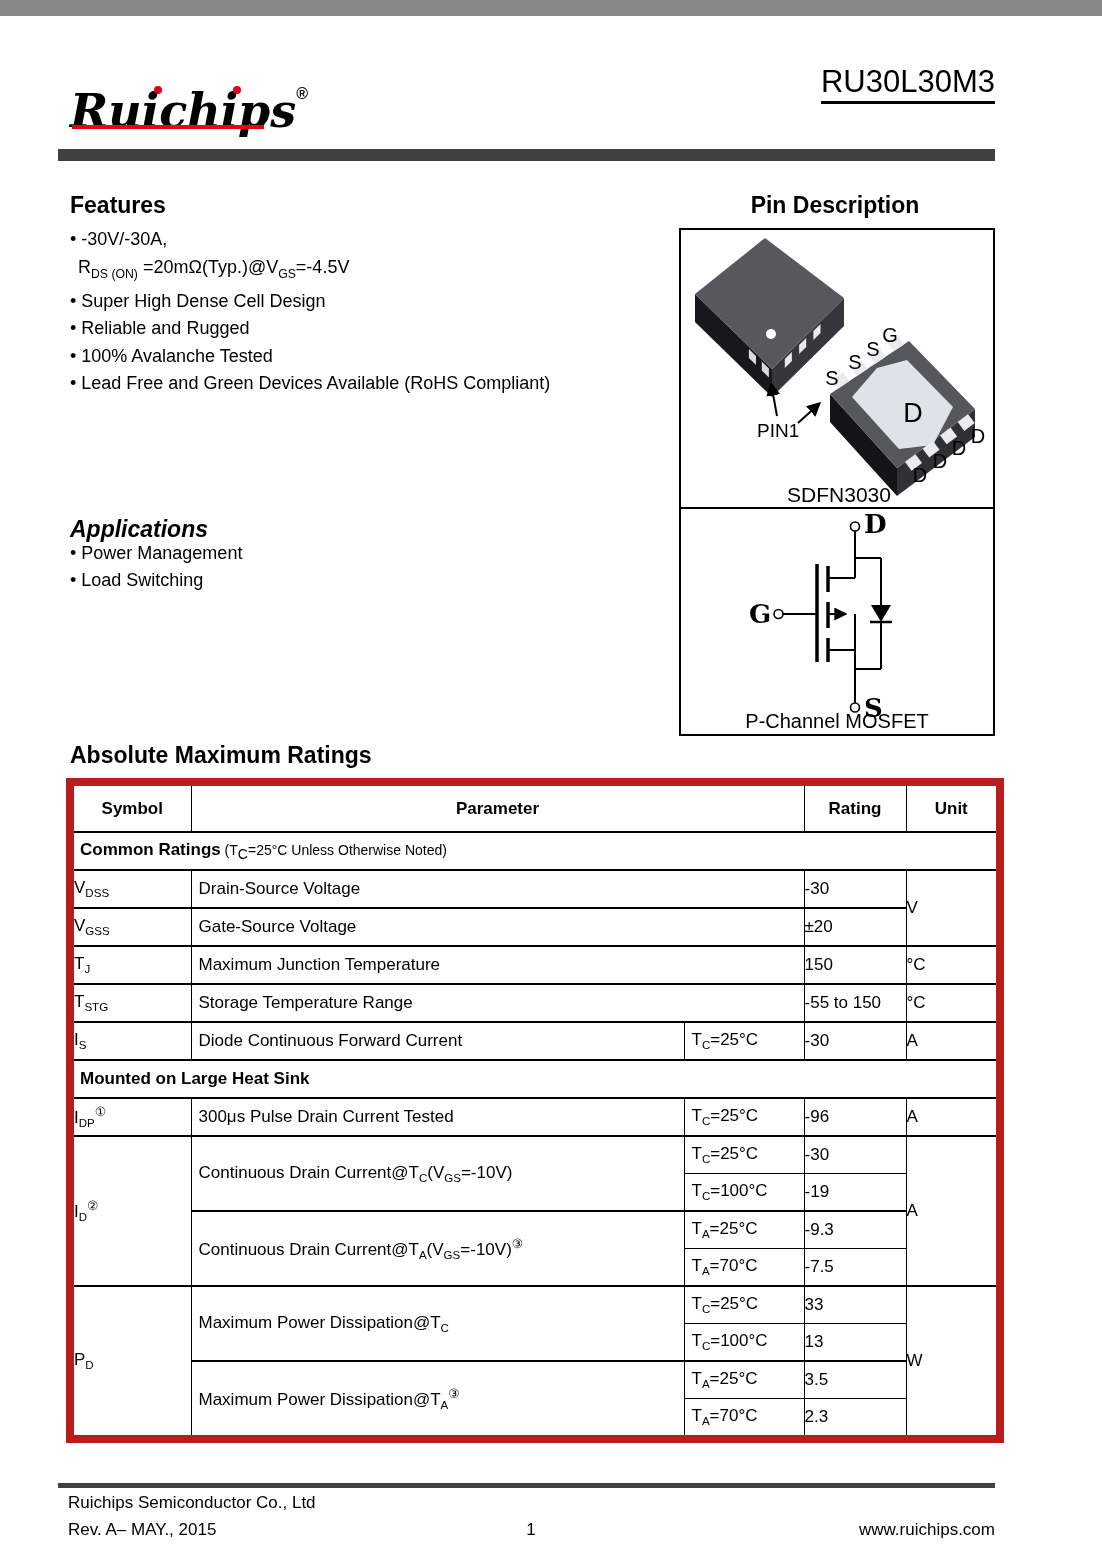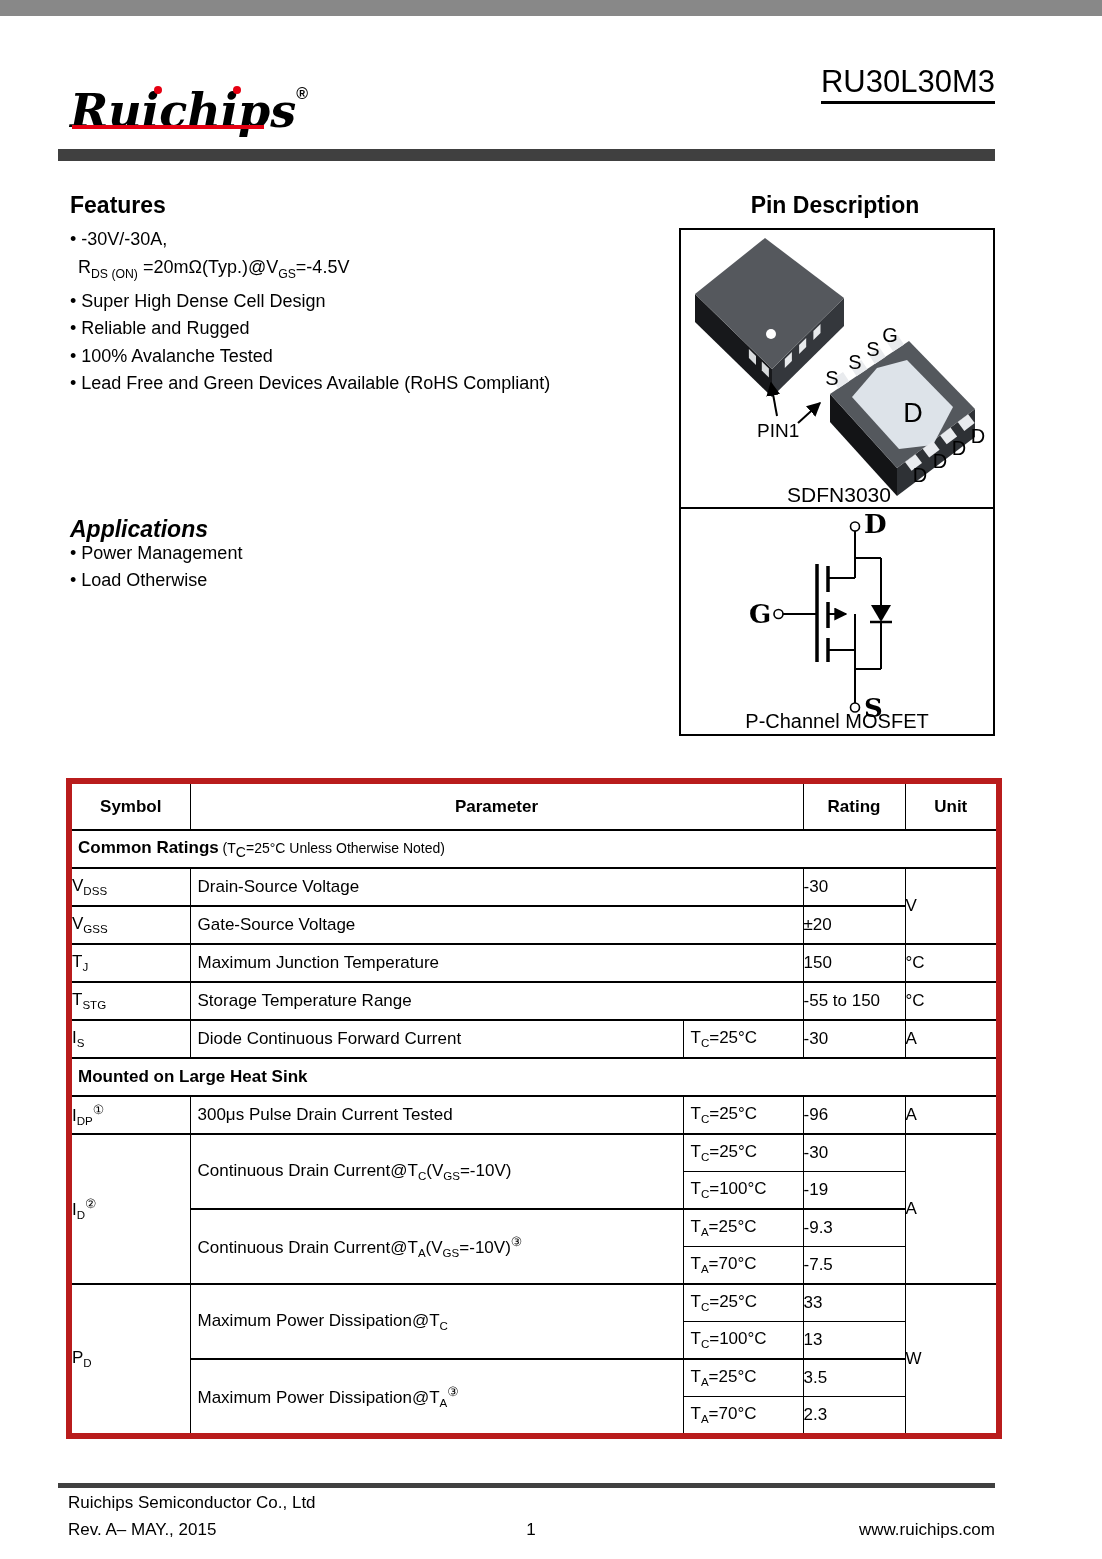--- a/index.html
+++ b/index.html
@@ -30,21 +30,21 @@
   .b{font-weight:bold;}
   .sm{font-size:14px;}
 
   
   .pinbox{left:679px;top:212px;width:312px;border:2px solid #000;}
   .pbx1{width:312px;height:277px;border-bottom:2px solid #000;}
   .pbx2{width:312px;height:225px;}
 
   
   table.amr{position:absolute;left:66px;top:762px;width:930px;border-collapse:collapse;
-            border:6px solid #b91c1c;table-layout:fixed;}
+            border:8px solid #b91c1c;table-layout:fixed;}
   table.amr th,table.amr td{border:1px solid #000;font-size:17px;overflow:hidden;
             vertical-align:middle;padding:0;}
   table.amr th{height:45px;font-weight:bold;text-align:center;}
   table.amr td{height:36px;}
   .c{text-align:left;}
   .l{text-align:left;padding-left:7px !important;}
   tr.tk > td{border-top:2px solid #000;}
   td.secrow{padding-left:6px !important;}
 
   
@@ -168,23 +168,24 @@
           <text x="68" y="114">G</text>
         </g>
         <text x="156" y="219" font-size="20" text-anchor="middle" fill="#000">P-Channel  MOSFET</text>
       </svg>
     </div>
   </div>
 
   <h2 class="sect" style="left:70px;top:500px;font-style:italic;">Applications</h2>
   <div class="abs app-list">
     <div>• Power Management</div>
-    <div>• Load Otherwise</div>
-  </div>
-
+    <div>• Load Switching</div>
+  </div>
+
+  <h2 class="sect" style="left:70px;top:726px;">Absolute Maximum Ratings</h2>
   <table class="amr">
     <colgroup>
         <col style="width:121px">
         <col style="width:493px">
         <col style="width:120px">
         <col style="width:102px">
         <col style="width:94px">
       </colgroup>
     <tbody>
         <tr>

